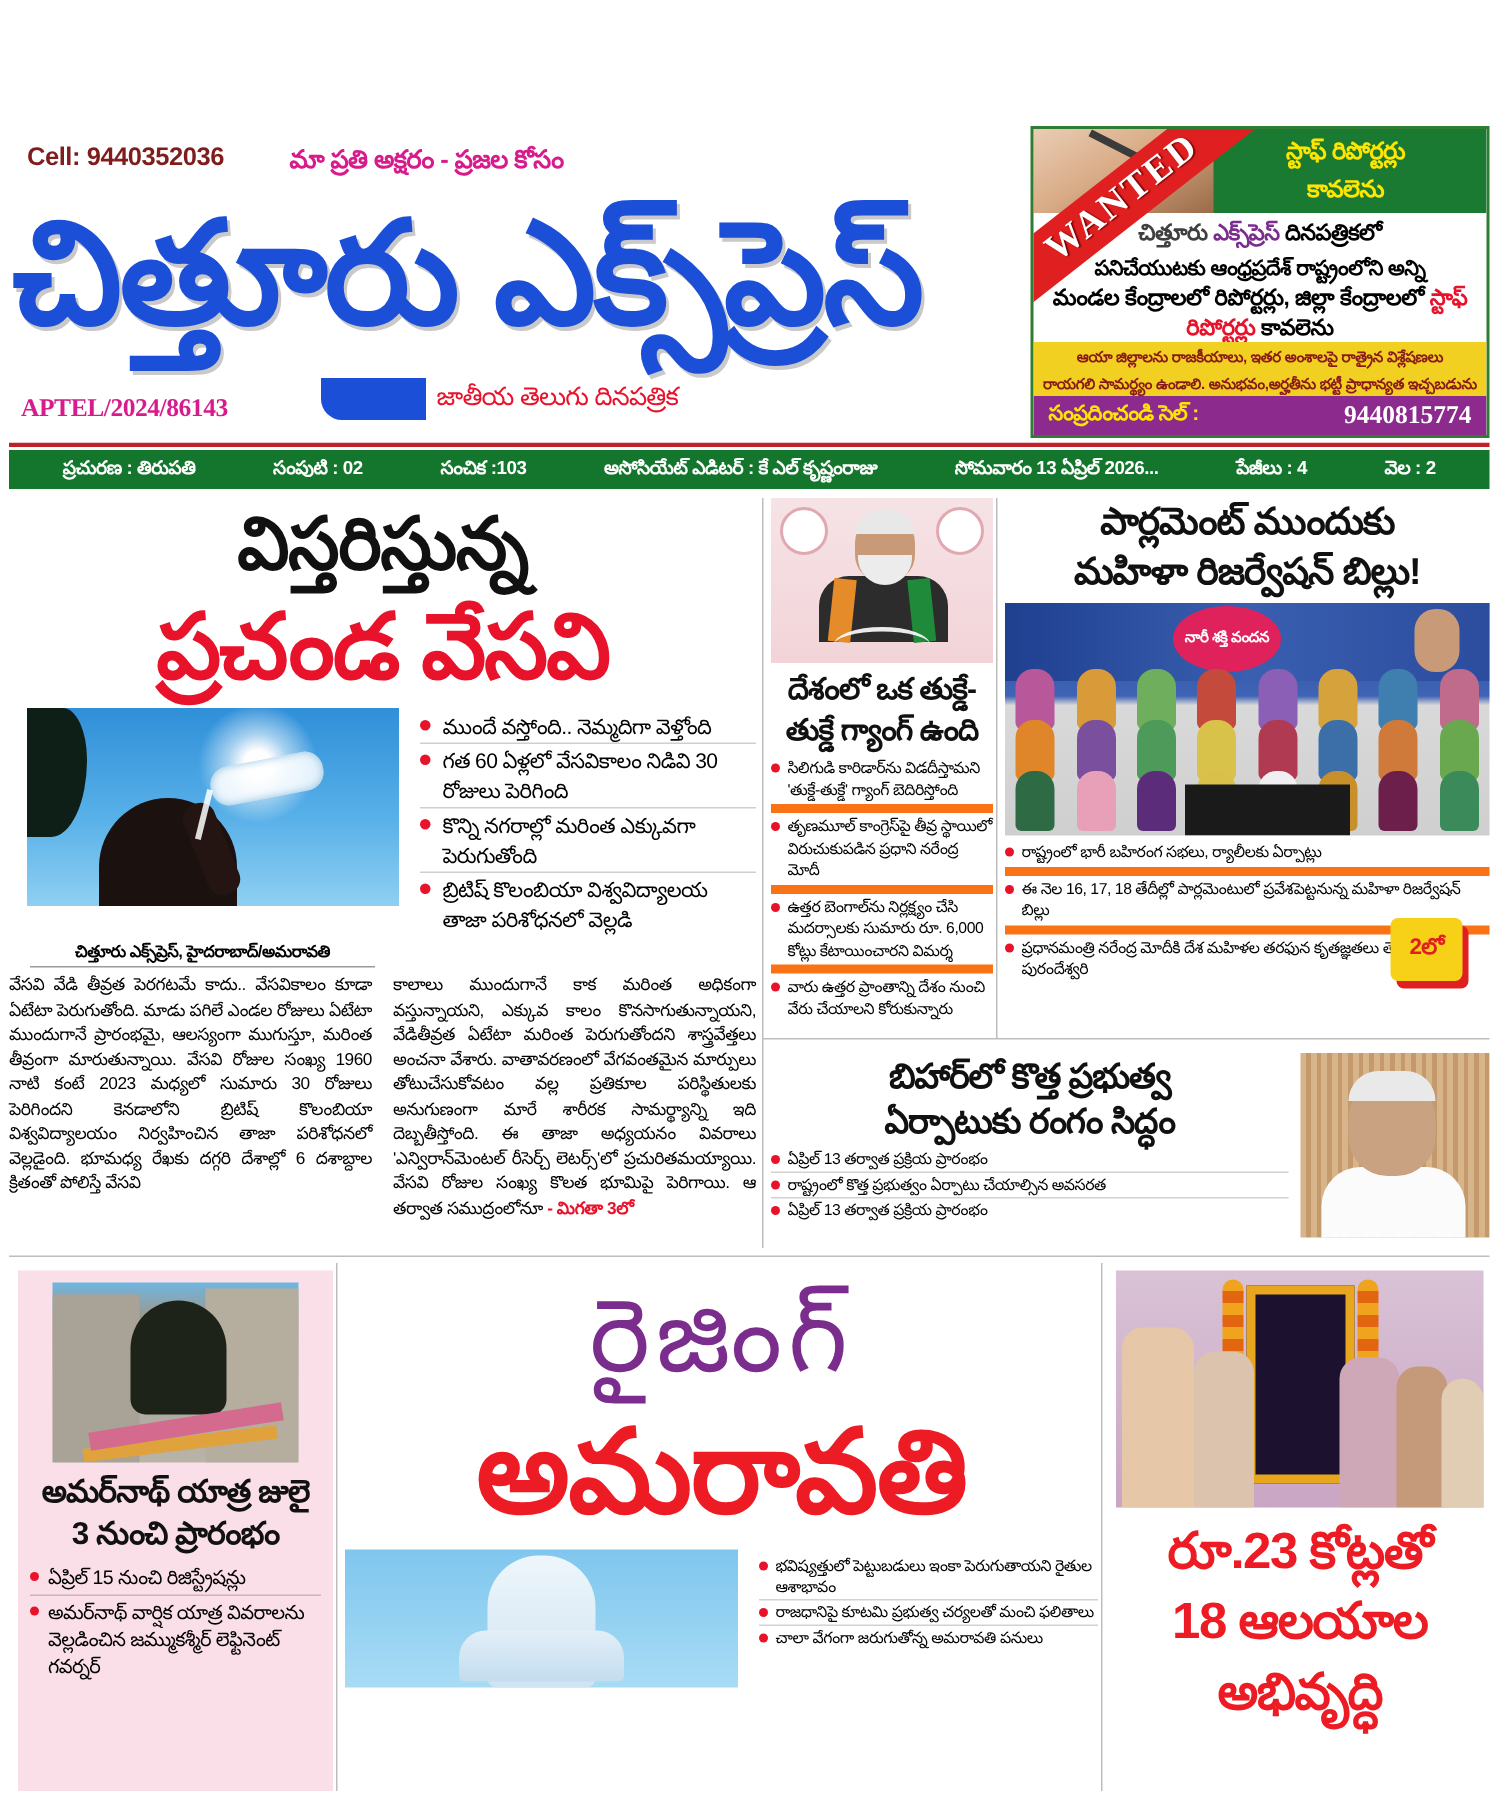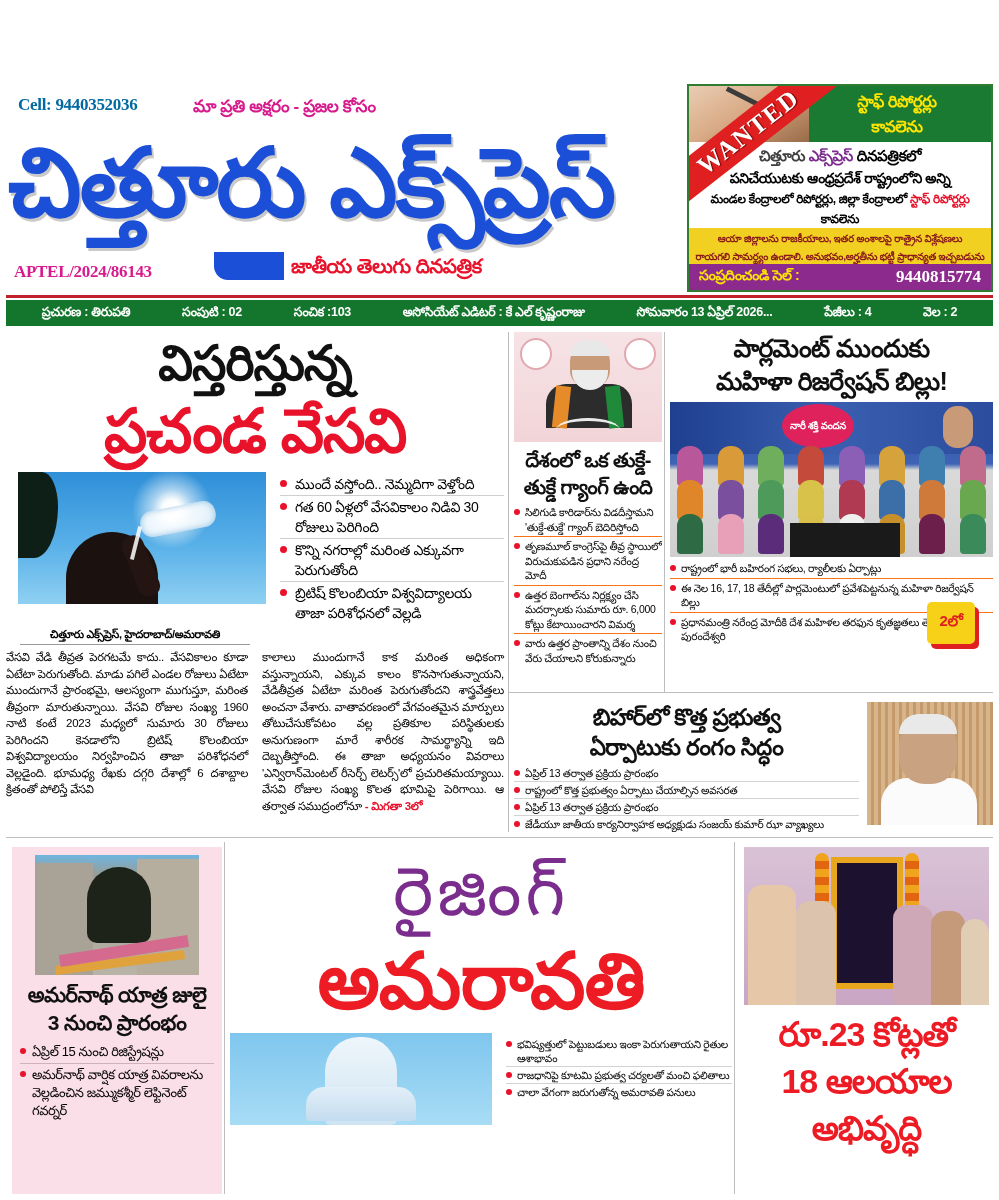--- a/index.html
+++ b/index.html
@@ -18,22 +18,22 @@
     position: relative;
     height: 295px;
     padding: 0 8px;
     background: #ffffff;
   }
 
   .cell-line {
     position: absolute;
     left: 18px;
     top: 95px;
-    color: #0369a1;
-    font-family: Liberation Serif, serif;
+    color: #7f1d1d;
+    font-family: Liberation Sans, sans-serif;
     font-weight: bold;
     font-size: 17px;
     letter-spacing: -0.3px;
   }
 
   .tagline-top {
     position: absolute;
     left: 193px;
     top: 97px;
     color: #d81b8c;
@@ -77,22 +77,22 @@
     height: 28px;
     background: #1b4fd8;
     border-radius: 0 0 0 14px;
   }
 
   .tagline-bottom {
     position: absolute;
     left: 291px;
     top: 255px;
     color: #e8122b;
-    font-weight: bold;
-    font-size: 20px;
+    font-weight: normal;
+    font-size: 17px;
     letter-spacing: -0.5px;
   }
 
   
   .ad-box {
     position: absolute;
     right: 6px;
     top: 84px;
     width: 306px;
     height: 208px;
@@ -151,21 +151,21 @@
     position: absolute;
     left: 0; top: 56px; right: 0;
     height: 86px;
     padding: 2px 4px 0 4px;
     text-align: center;
   }
   .ad-l1 { font-size: 15px; font-weight: bold; line-height: 23px; letter-spacing:-0.4px; }
   .ad-l1 .hl-b { color: #404040; }
   .ad-l1 .hl-v { color: #7b2d8e; }
   .ad-l2 { font-size: 14px; font-weight: bold; line-height: 22px; letter-spacing:-0.4px; }
-  .ad-l3 { font-size: 12px; font-weight: bold; line-height: 20px; letter-spacing:-0.3px; }
+  .ad-l3 { font-size: 15px; font-weight: bold; line-height: 20px; letter-spacing:-0.3px; }
   .ad-l3 .hl-r { color: #e8122b; }
   .ad-yellow {
     position: absolute;
     left: 0; right: 0; top: 142px;
     height: 38px;
     background: #f2d021;
     color: #8a1a1a;
     font-size: 10px;
     font-weight: bold;
     line-height: 18px;
@@ -372,21 +372,21 @@
     text-align: center;
   }
   ul.bl-sm { list-style: none; margin-top: 4px; }
   ul.bl-sm li {
     position: relative;
     padding-left: 11px;
     font-size: 10.5px;
     line-height: 14.5px;
     letter-spacing: -0.3px;
     margin-bottom: 2px;
-    border-bottom: 1px solid #f97316;
+    border-bottom: 6px solid #f97316;
     padding-bottom: 2px;
   }
   ul.bl-sm li:last-child { border-bottom:none; }
   ul.bl-sm li::before {
     content:""; position:absolute; left:0; top:4px;
     width:6px; height:6px; border-radius:50%; background:#e8122b;
   }
 
   
   .parl {
@@ -775,21 +775,20 @@
     <div class="bihar-inner">
       <div class="bihar-left">
         <h2 class="bihar-head">
           <div>బిహార్‌లో కొత్త ప్రభుత్వ</div>
           <div>ఏర్పాటుకు రంగం సిద్ధం</div>
         </h2>
         <ul class="bl-xs">
           <li>ఏప్రిల్ 13 తర్వాత ప్రక్రియ ప్రారంభం</li>
           <li>రాష్ట్రంలో కొత్త ప్రభుత్వం ఏర్పాటు చేయాల్సిన అవసరత</li>
           <li>ఏప్రిల్ 13 తర్వాత ప్రక్రియ ప్రారంభం</li>
-          <li>జేడీయూ జాతీయ కార్యనిర్వాహక అధ్యక్షుడు సంజయ్ కుమార్ ఝా వ్యాఖ్యలు</li>
         </ul>
       </div>
       <div class="bihar-photo">
         <div class="bp-body"></div>
         <div class="bp-head"></div>
         <div class="bp-hair"></div>
       </div>
     </div>
   </article>
 

